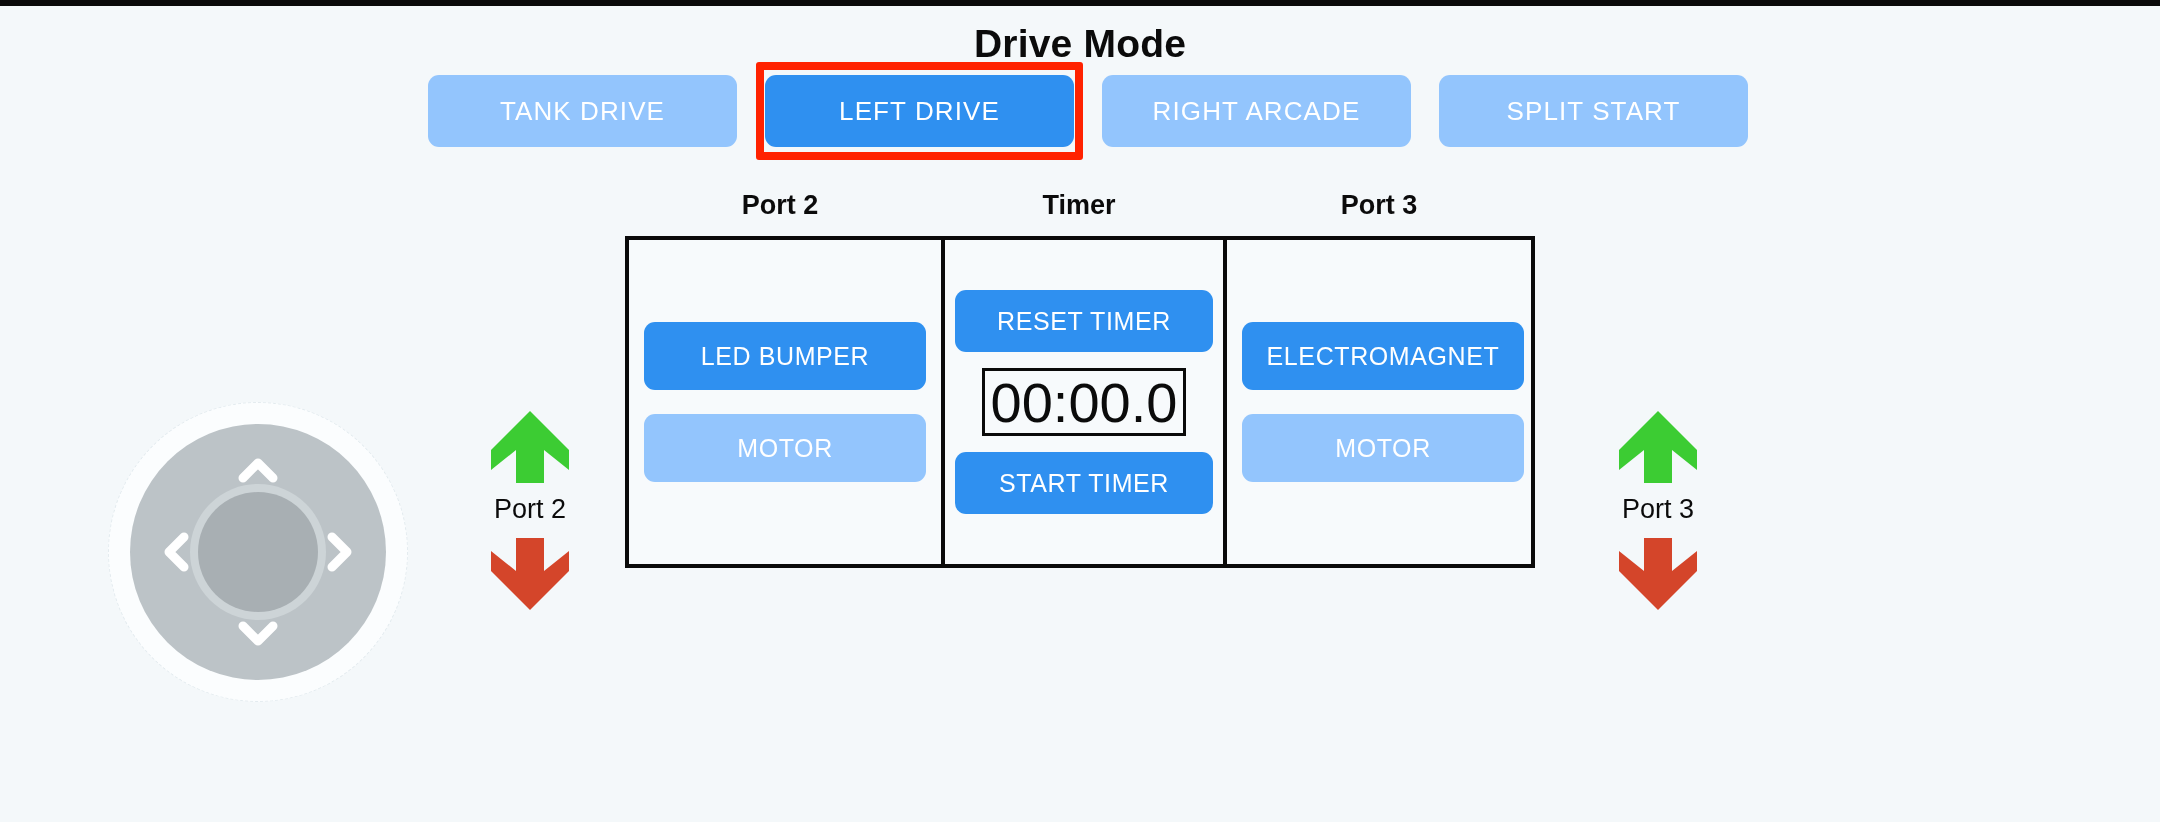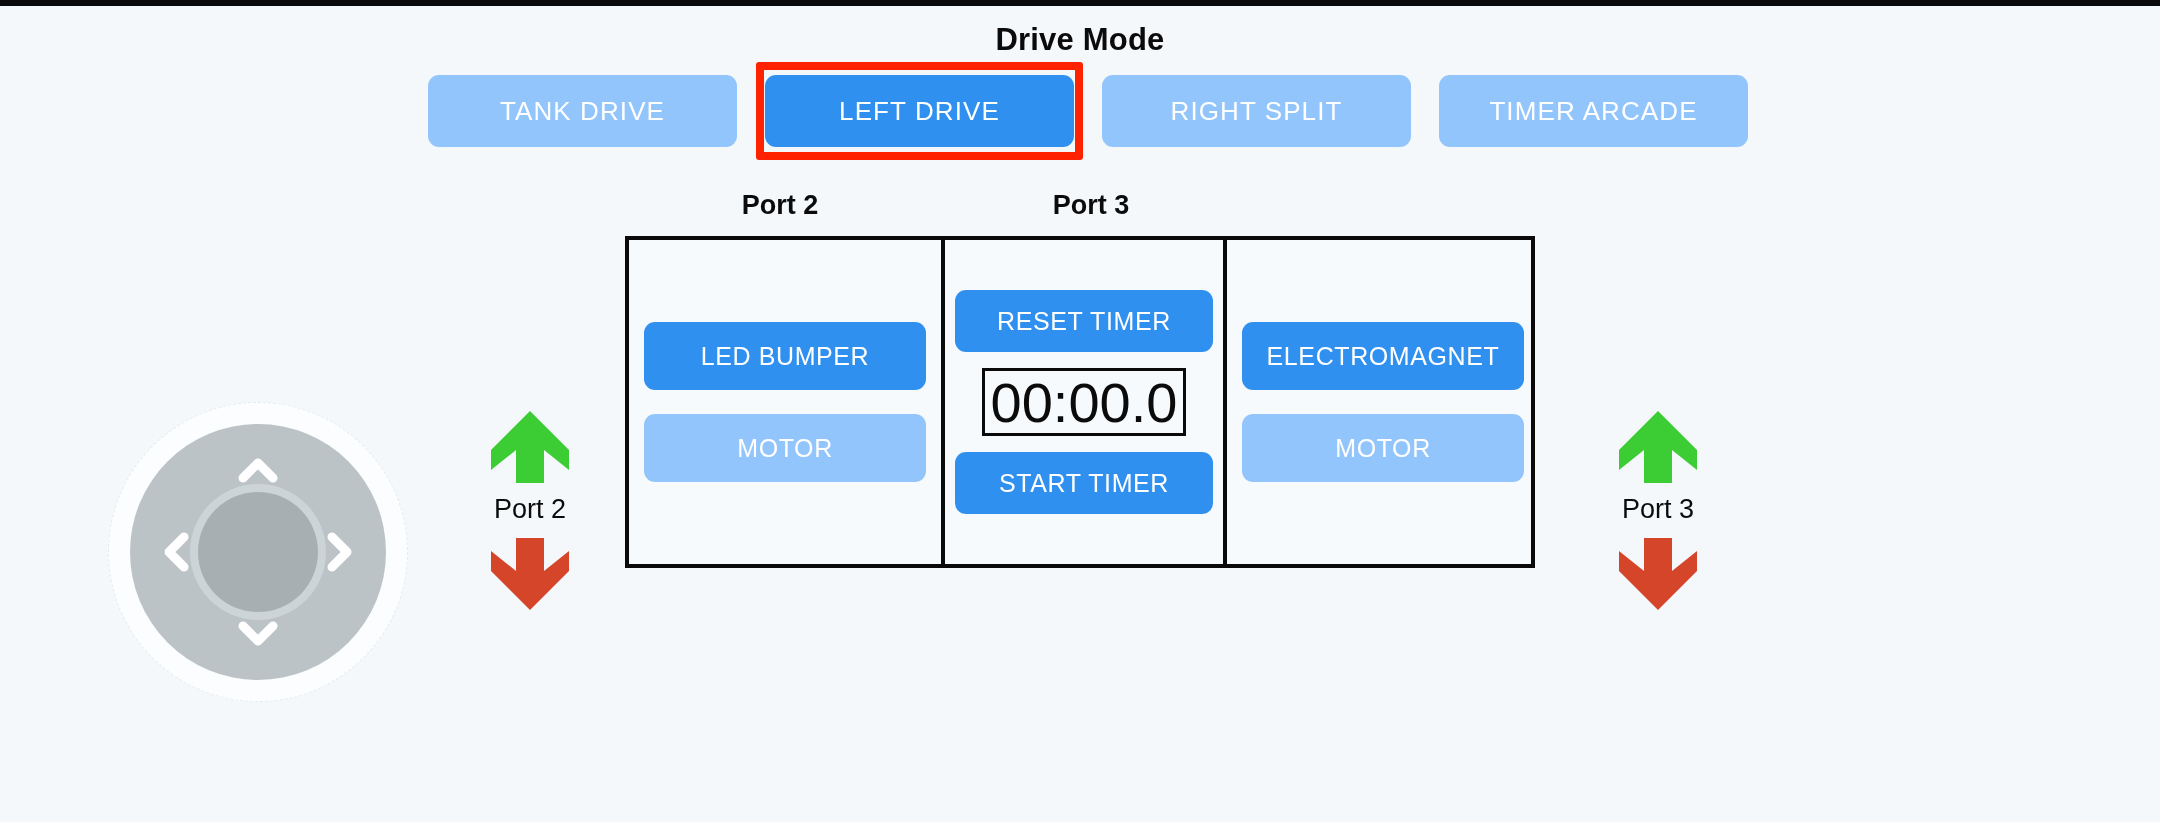--- a/index.html
+++ b/index.html
@@ -23,21 +23,21 @@
     background: #0a0a0a;
   }
 
   
   .drive-mode-title {
     position: absolute;
     top: 22px;
     left: 0;
     width: 2160px;
     text-align: center;
-    font-size: 31px;
+    font-size: 39px;
     font-weight: bold;
     color: #0b0b0b;
     letter-spacing: 0.2px;
   }
   .mode-row {
     position: absolute;
     top: 75px;
     left: 428px;
     width: 1320px;
     height: 72px;
@@ -241,29 +241,30 @@
 
 <div class="mode-row">
   <button class="mode-btn">
     <span>TANK DRIVE</span>
   </button>
   <button class="mode-btn active">
     <span class="sel-ring"></span>
     <span>LEFT DRIVE</span>
   </button>
   <button class="mode-btn">
-    <span>RIGHT SPLIT</span>
+    <span>RIGHT ARCADE</span>
   </button>
   <button class="mode-btn">
-    <span>TIMER ARCADE</span>
+    <span>SPLIT START</span>
   </button>
 </div>
 
 <div class="panel-headers">
   <div class="panel-header ph-left">Port 2</div>
+  <div class="panel-header ph-center">Timer</div>
   <div class="panel-header ph-right">Port 3</div>
 </div>
 
 <div class="panels">
 
   <div class="panel port">
     <button class="dev-btn">
       <span>LED BUMPER</span>
     </button>
     <button class="dev-btn off">

